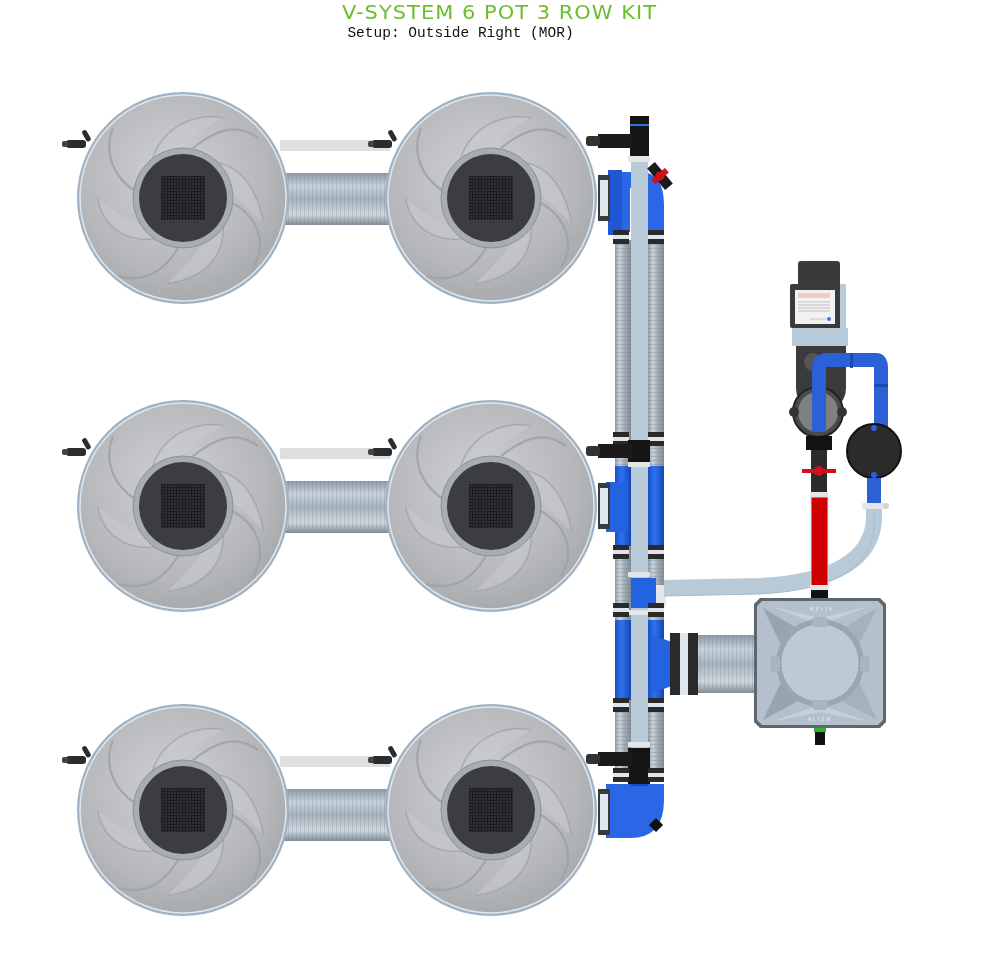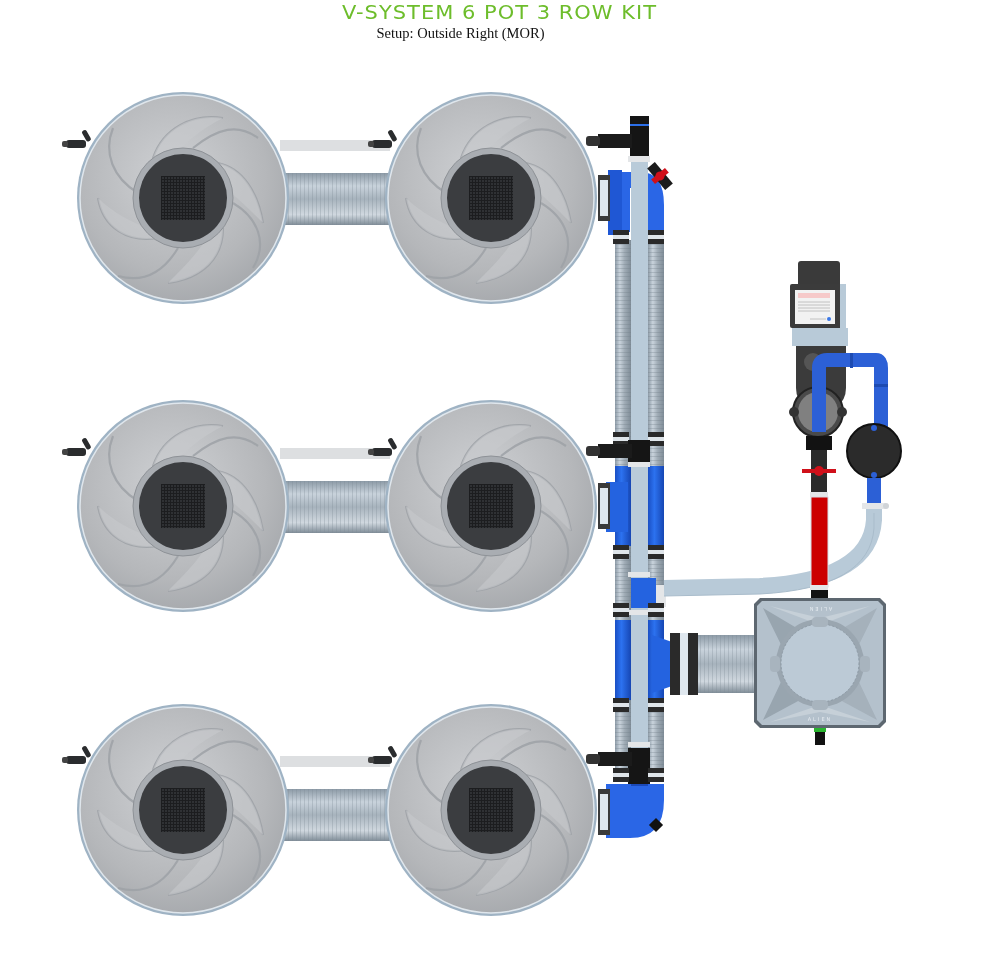--- a/index.html
+++ b/index.html
@@ -4,21 +4,21 @@
   <style>
     html, body { margin: 0; padding: 0; background: #ffffff; }
     body { width: 999px; height: 970px; position: relative; overflow: hidden; font-family: "Liberation Sans", sans-serif; }
     .title {
       position: absolute; left: 0; top: 0; width: 999px; text-align: center;
       font-family: "DejaVu Sans", sans-serif; font-size: 21px; letter-spacing: 1px;
       color: #6dbd2b; line-height: 26px; font-weight: normal; transform: scaleY(0.92);
     }
     .subtitle {
       position: absolute; left: 0; top: 24px; width: 921px; text-align: center;
-      font-family: Liberation Serif, serif; font-size: 14.5px; color: #111111; line-height: 18px;
+      font-family: Liberation Mono, monospace; font-size: 14.5px; color: #111111; line-height: 18px;
     }
     svg.diagram { position: absolute; left: 0; top: 0; }
   </style>
 </head>
 <body>
 
 <div class="title">V-SYSTEM 6 POT 3 ROW KIT</div>
 <div class="subtitle">Setup: Outside Right (MOR)</div>
 
 <svg class="diagram" width="999" height="970" viewBox="0 0 999 970" xmlns="http://www.w3.org/2000/svg">

